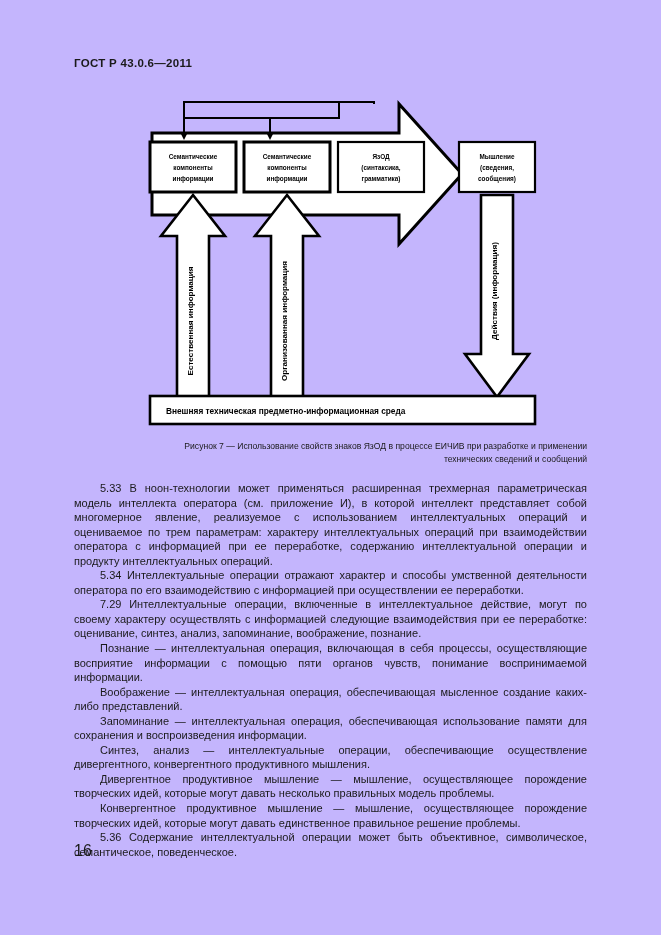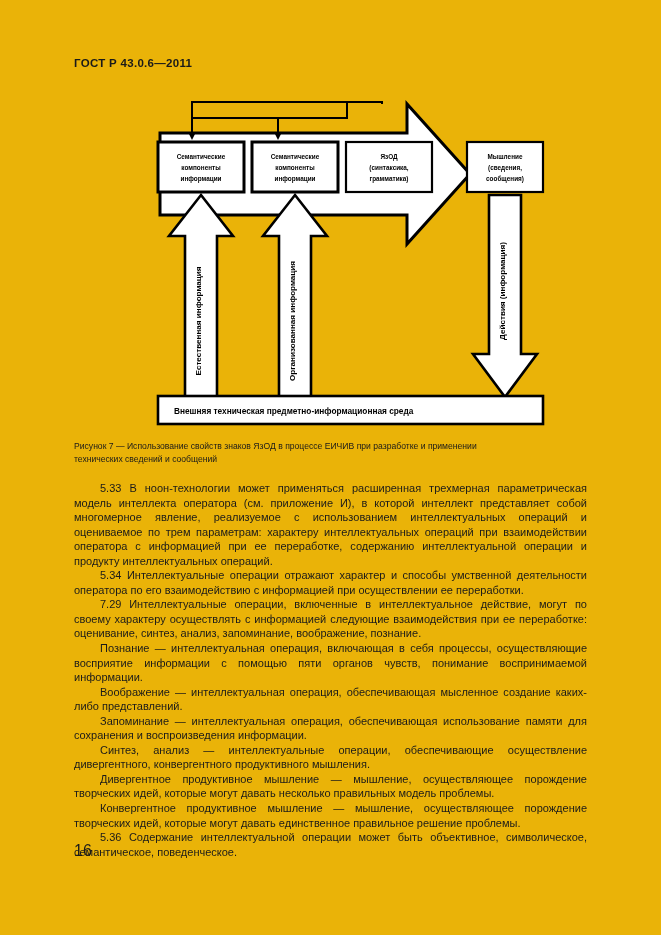--- a/index.html
+++ b/index.html
@@ -11,51 +11,51 @@
     width: 661px;
     height: 935px;
     position: relative;
     font-family: "Liberation Sans", sans-serif;
     color: #1a1a1a;
     overflow: hidden;
   }
   .page {
     position: absolute;
     inset: 0;
-    background: #eab308;
+    background: #c4b5fd;
   }
 
   
   .std-header {
     position: absolute;
     left: 74px;
     top: 57px;
     font-size: 11.5px;
     font-weight: bold;
     letter-spacing: 0.3px;
     color: #1a1a1a;
     white-space: nowrap;
   }
 
   
   .figure {
     position: absolute;
-    left: 82px;
+    left: 74px;
     top: 96px;
     width: 513px;
     height: 335px;
   }
   .figure svg { display: block; }
 
   .fig-caption {
     position: absolute;
     left: 74px;
     top: 440px;
     width: 513px;
-    text-align: left;
+    text-align: right;
     font-size: 8.6px;
     line-height: 13px;
     color: #1a1a1a;
   }
 
   
   .body-text {
     position: absolute;
     left: 74px;
     top: 481px;

